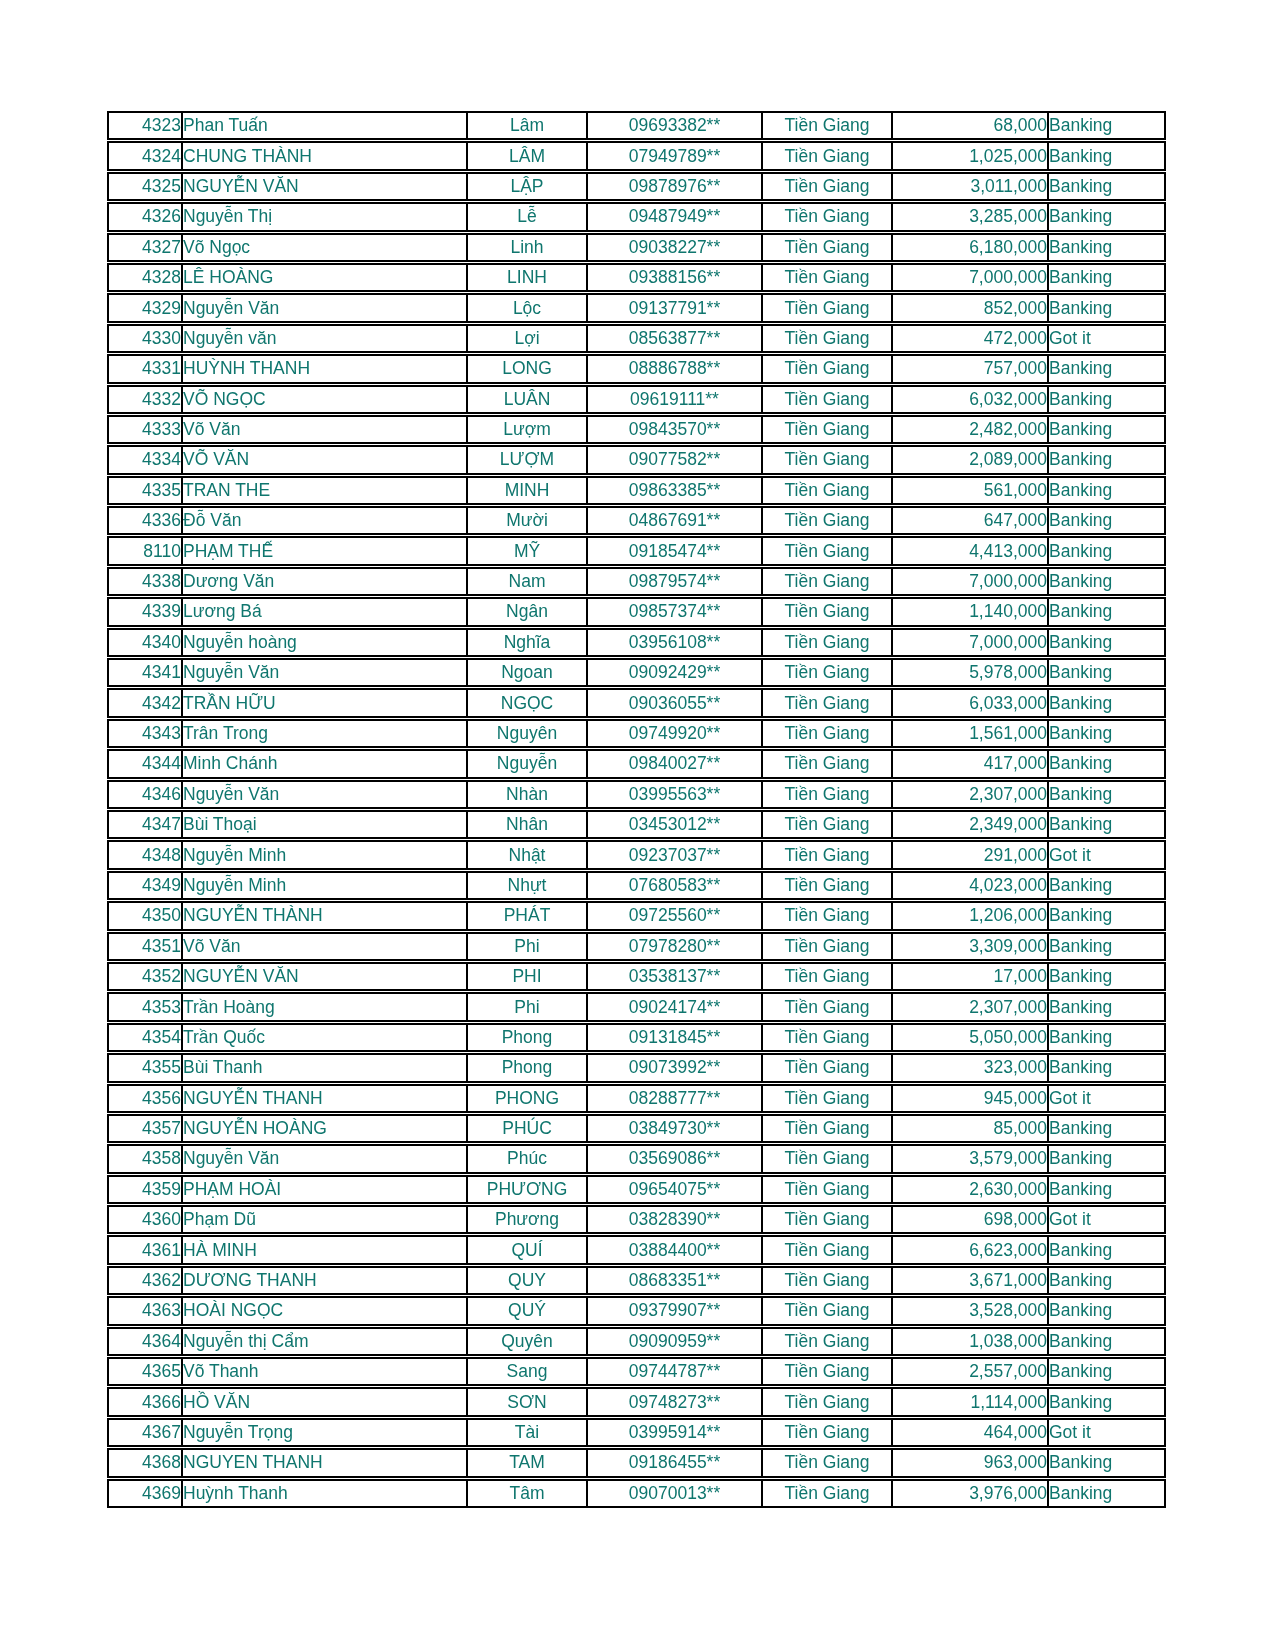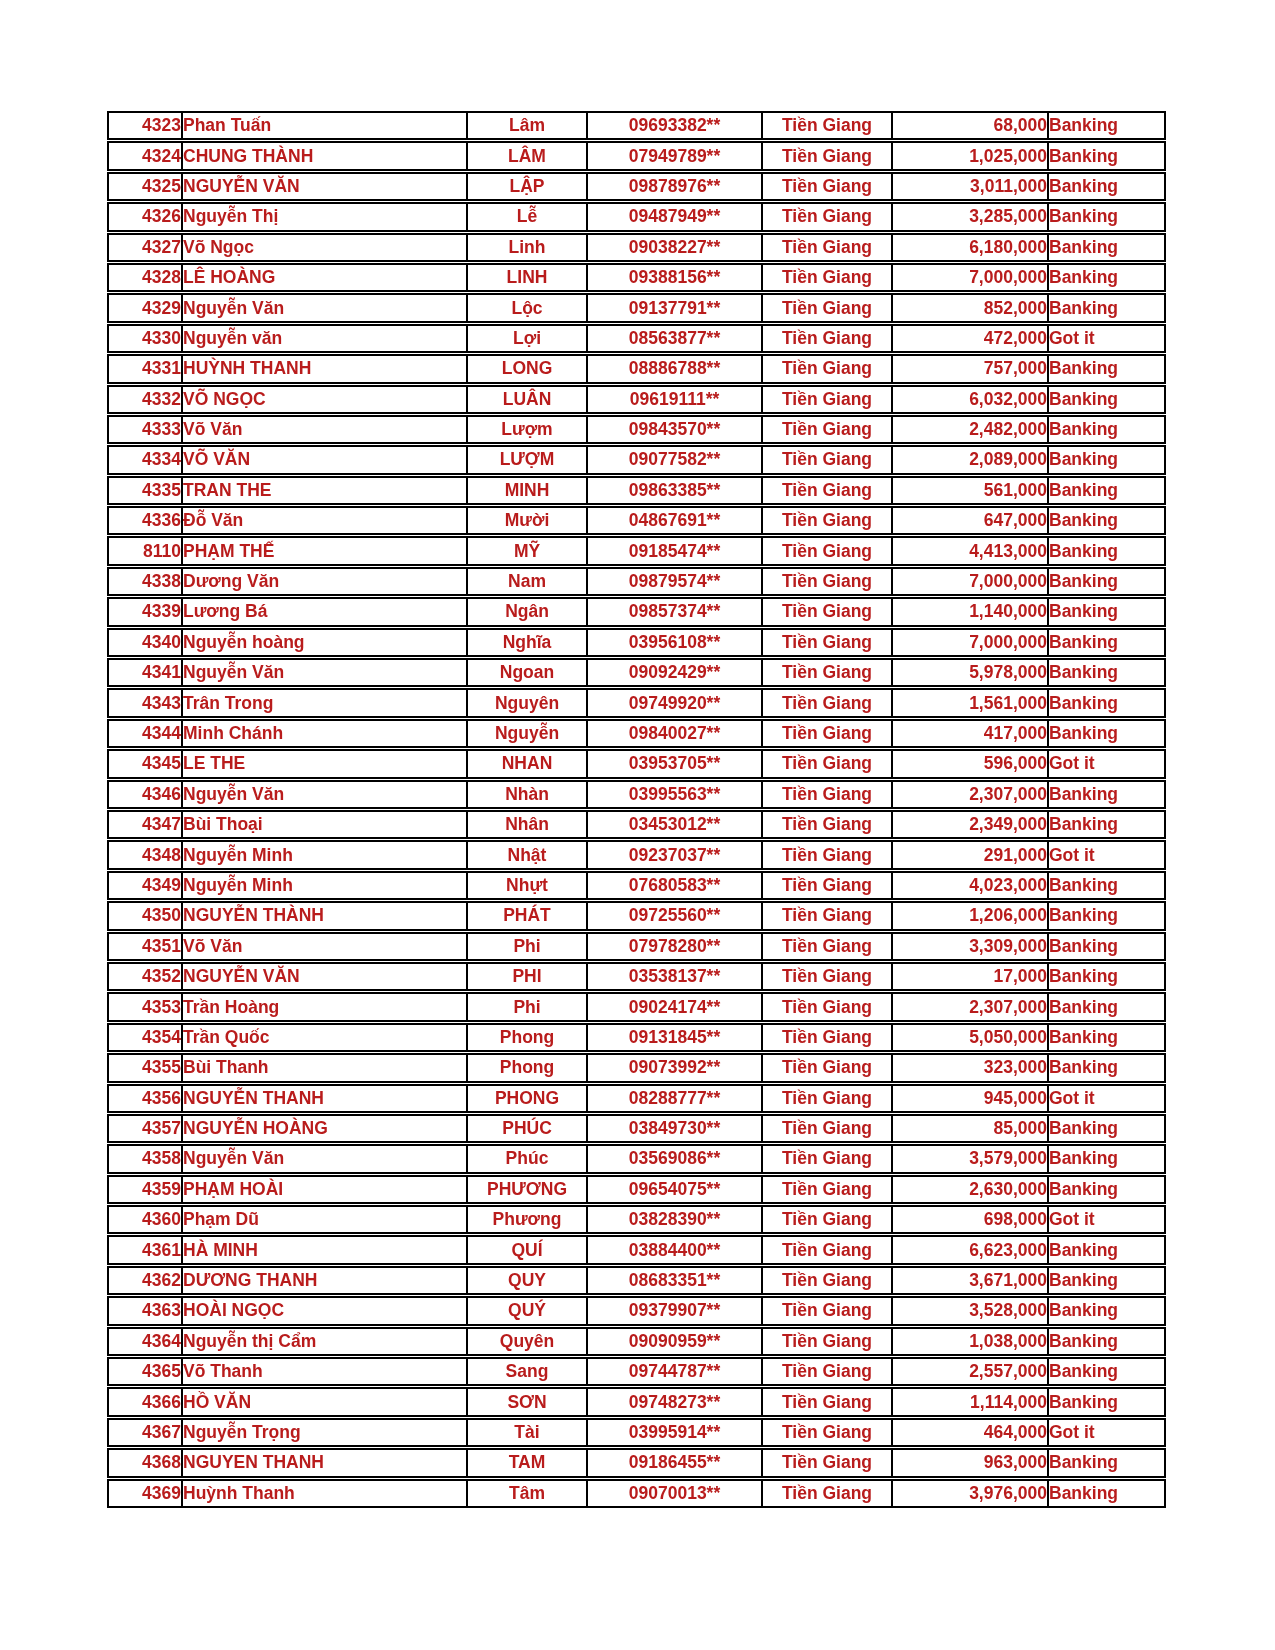--- a/index.html
+++ b/index.html
@@ -6,22 +6,21 @@
     margin: 0;
     padding: 0;
     background: #ffffff;
   }
   .page {
     position: relative;
     width: 1275px;
     height: 1650px;
     background: #ffffff;
     font-family: "Liberation Sans", sans-serif;
-    color: #b91c1c;
-    font-weight: bold;
+    color: #0f766e;
   }
   table.records {
     position: absolute;
     left: 107px;
     top: 110px;
     border-collapse: separate;
     border-spacing: 0 1px;
     table-layout: fixed;
     width: 1059px;
   }
@@ -229,45 +228,45 @@
         <tr>
           <td class="c-id">4341</td>
           <td class="c-name">Nguyễn Văn</td>
           <td class="c-last">Ngoan</td>
           <td class="c-phone">09092429**</td>
           <td class="c-prov">Tiền Giang</td>
           <td class="c-amt">5,978,000</td>
           <td class="c-status">Banking</td>
         </tr>
         <tr>
+          <td class="c-id">4342</td>
+          <td class="c-name">TRẦN HỮU</td>
+          <td class="c-last">NGỌC</td>
+          <td class="c-phone">09036055**</td>
+          <td class="c-prov">Tiền Giang</td>
+          <td class="c-amt">6,033,000</td>
+          <td class="c-status">Banking</td>
+        </tr>
+        <tr>
           <td class="c-id">4343</td>
           <td class="c-name">Trân Trong</td>
           <td class="c-last">Nguyên</td>
           <td class="c-phone">09749920**</td>
           <td class="c-prov">Tiền Giang</td>
           <td class="c-amt">1,561,000</td>
           <td class="c-status">Banking</td>
         </tr>
         <tr>
           <td class="c-id">4344</td>
           <td class="c-name">Minh Chánh</td>
           <td class="c-last">Nguyễn</td>
           <td class="c-phone">09840027**</td>
           <td class="c-prov">Tiền Giang</td>
           <td class="c-amt">417,000</td>
           <td class="c-status">Banking</td>
-        </tr>
-        <tr>
-          <td class="c-id">4345</td>
-          <td class="c-name">LE THE</td>
-          <td class="c-last">NHAN</td>
-          <td class="c-phone">03953705**</td>
-          <td class="c-prov">Tiền Giang</td>
-          <td class="c-amt">596,000</td>
-          <td class="c-status">Got it</td>
         </tr>
         <tr>
           <td class="c-id">4346</td>
           <td class="c-name">Nguyễn Văn</td>
           <td class="c-last">Nhàn</td>
           <td class="c-phone">03995563**</td>
           <td class="c-prov">Tiền Giang</td>
           <td class="c-amt">2,307,000</td>
           <td class="c-status">Banking</td>
         </tr>

